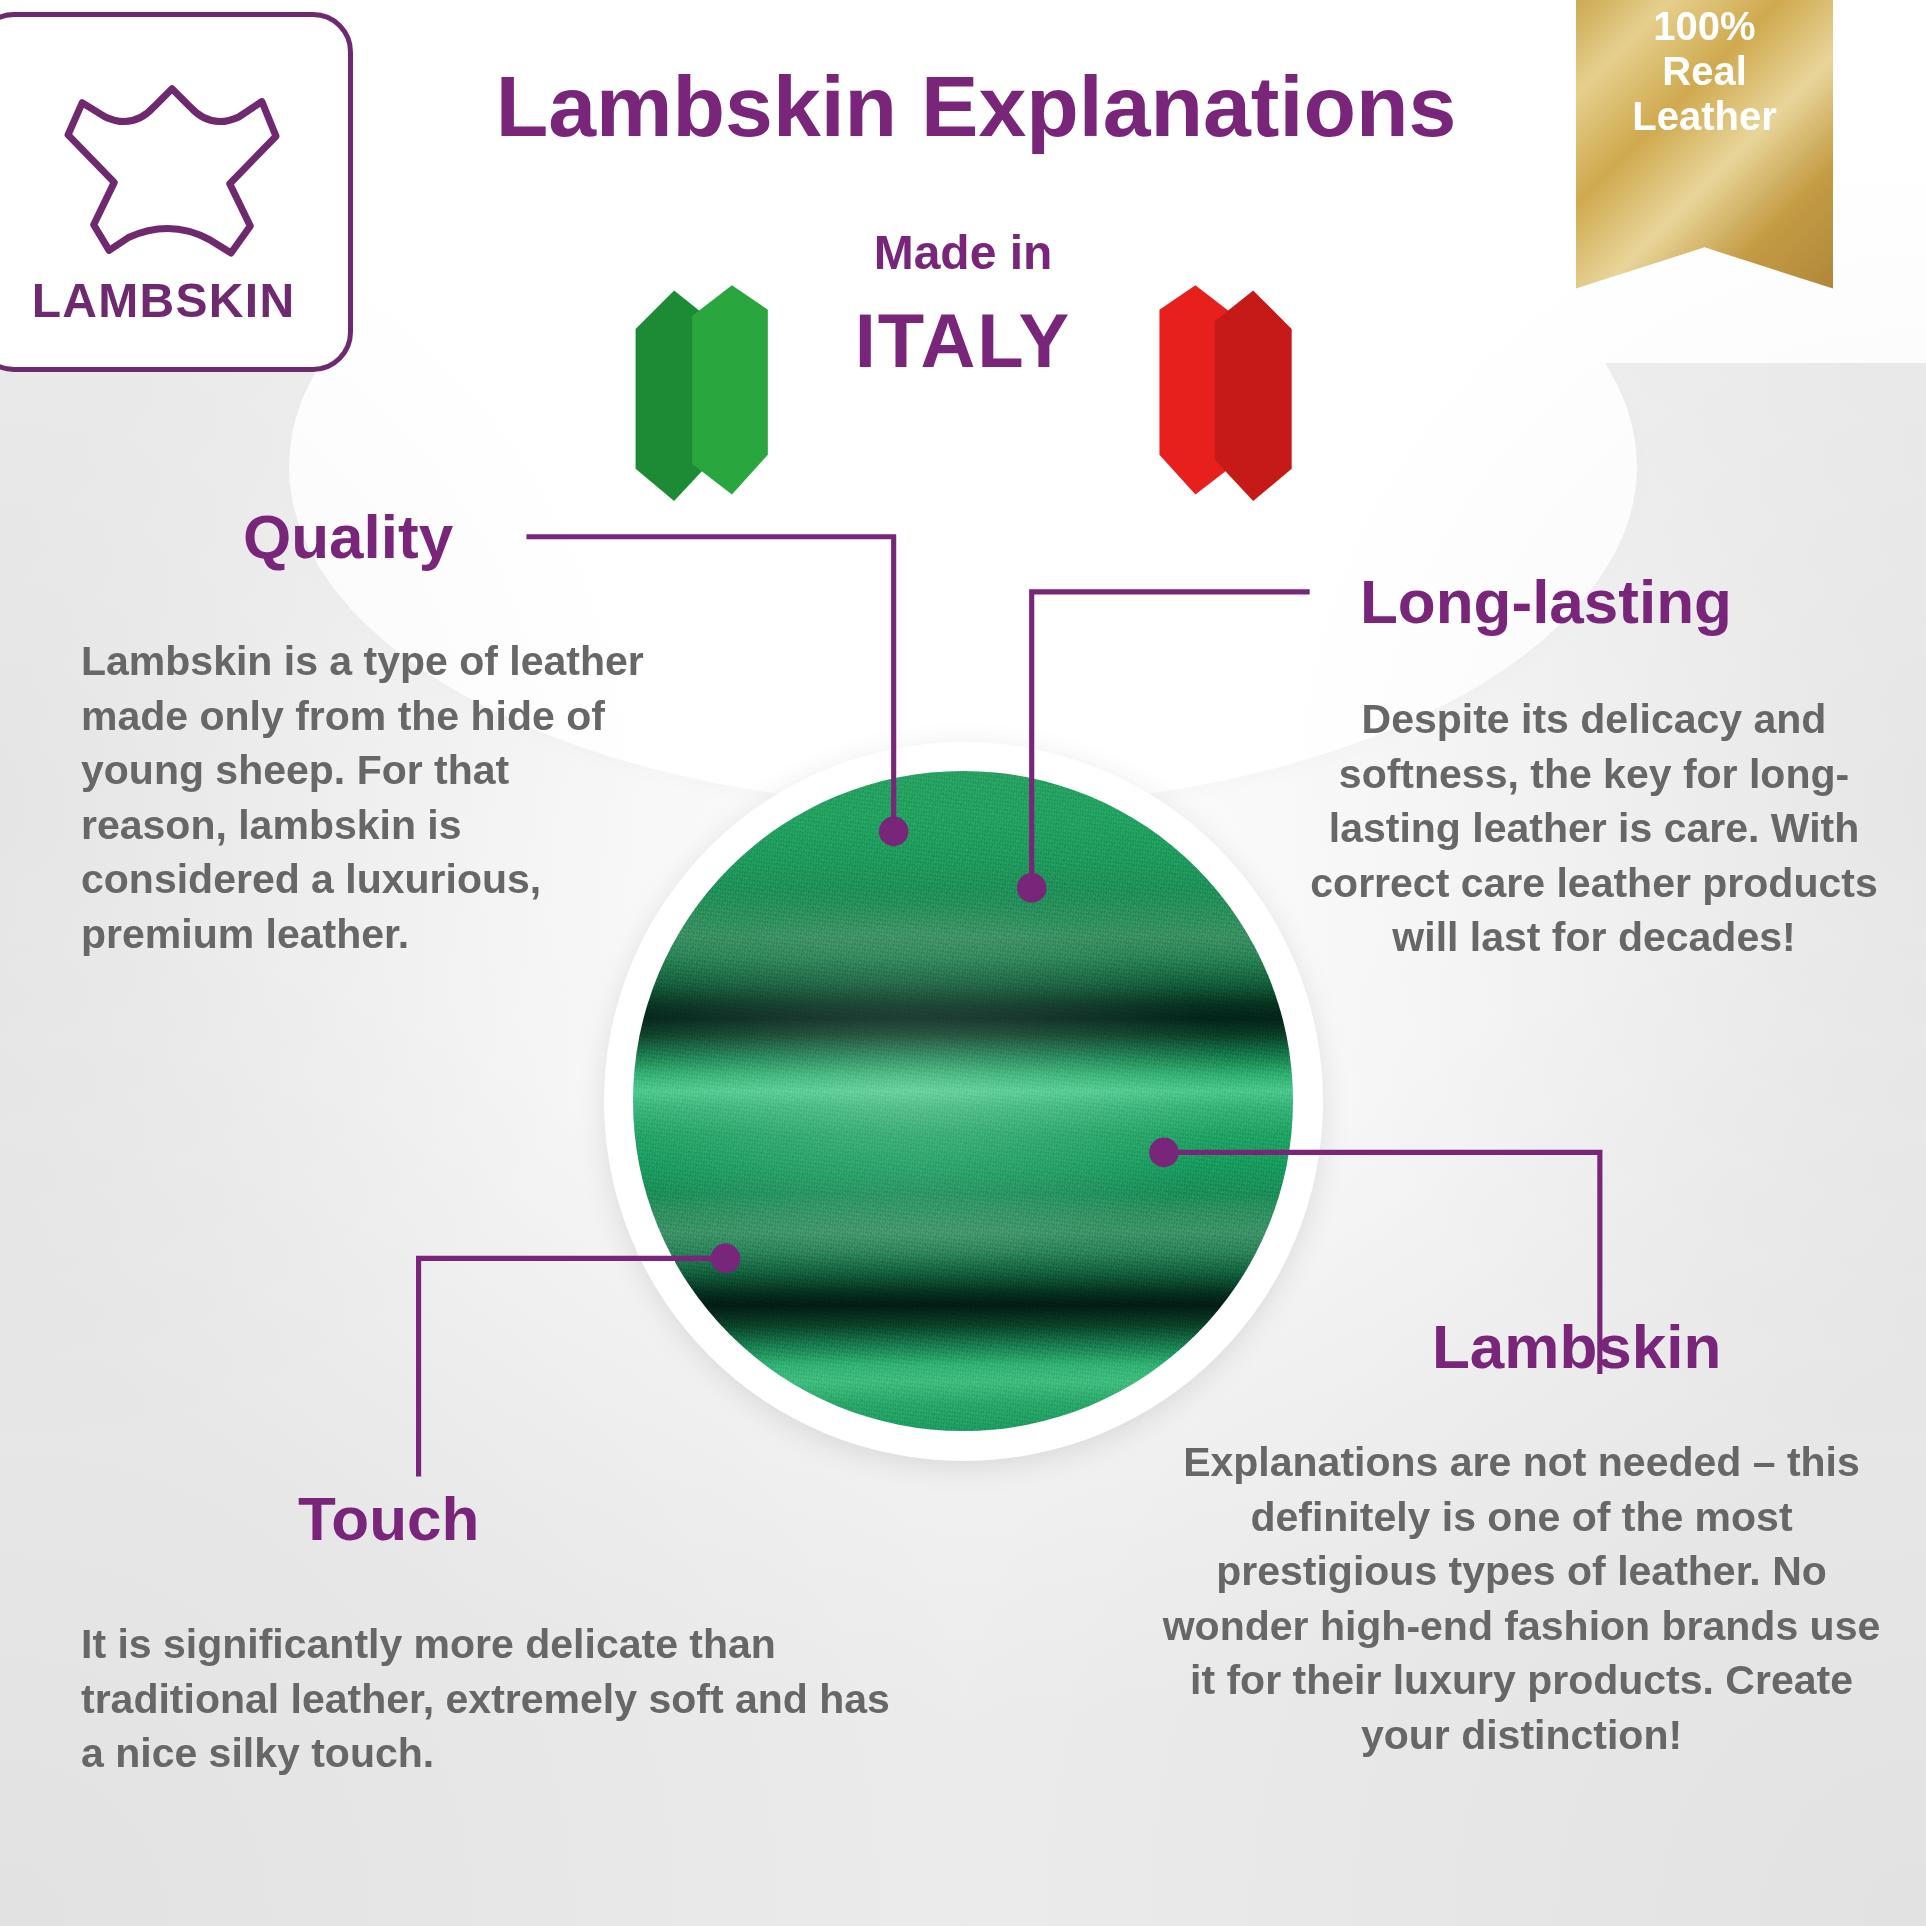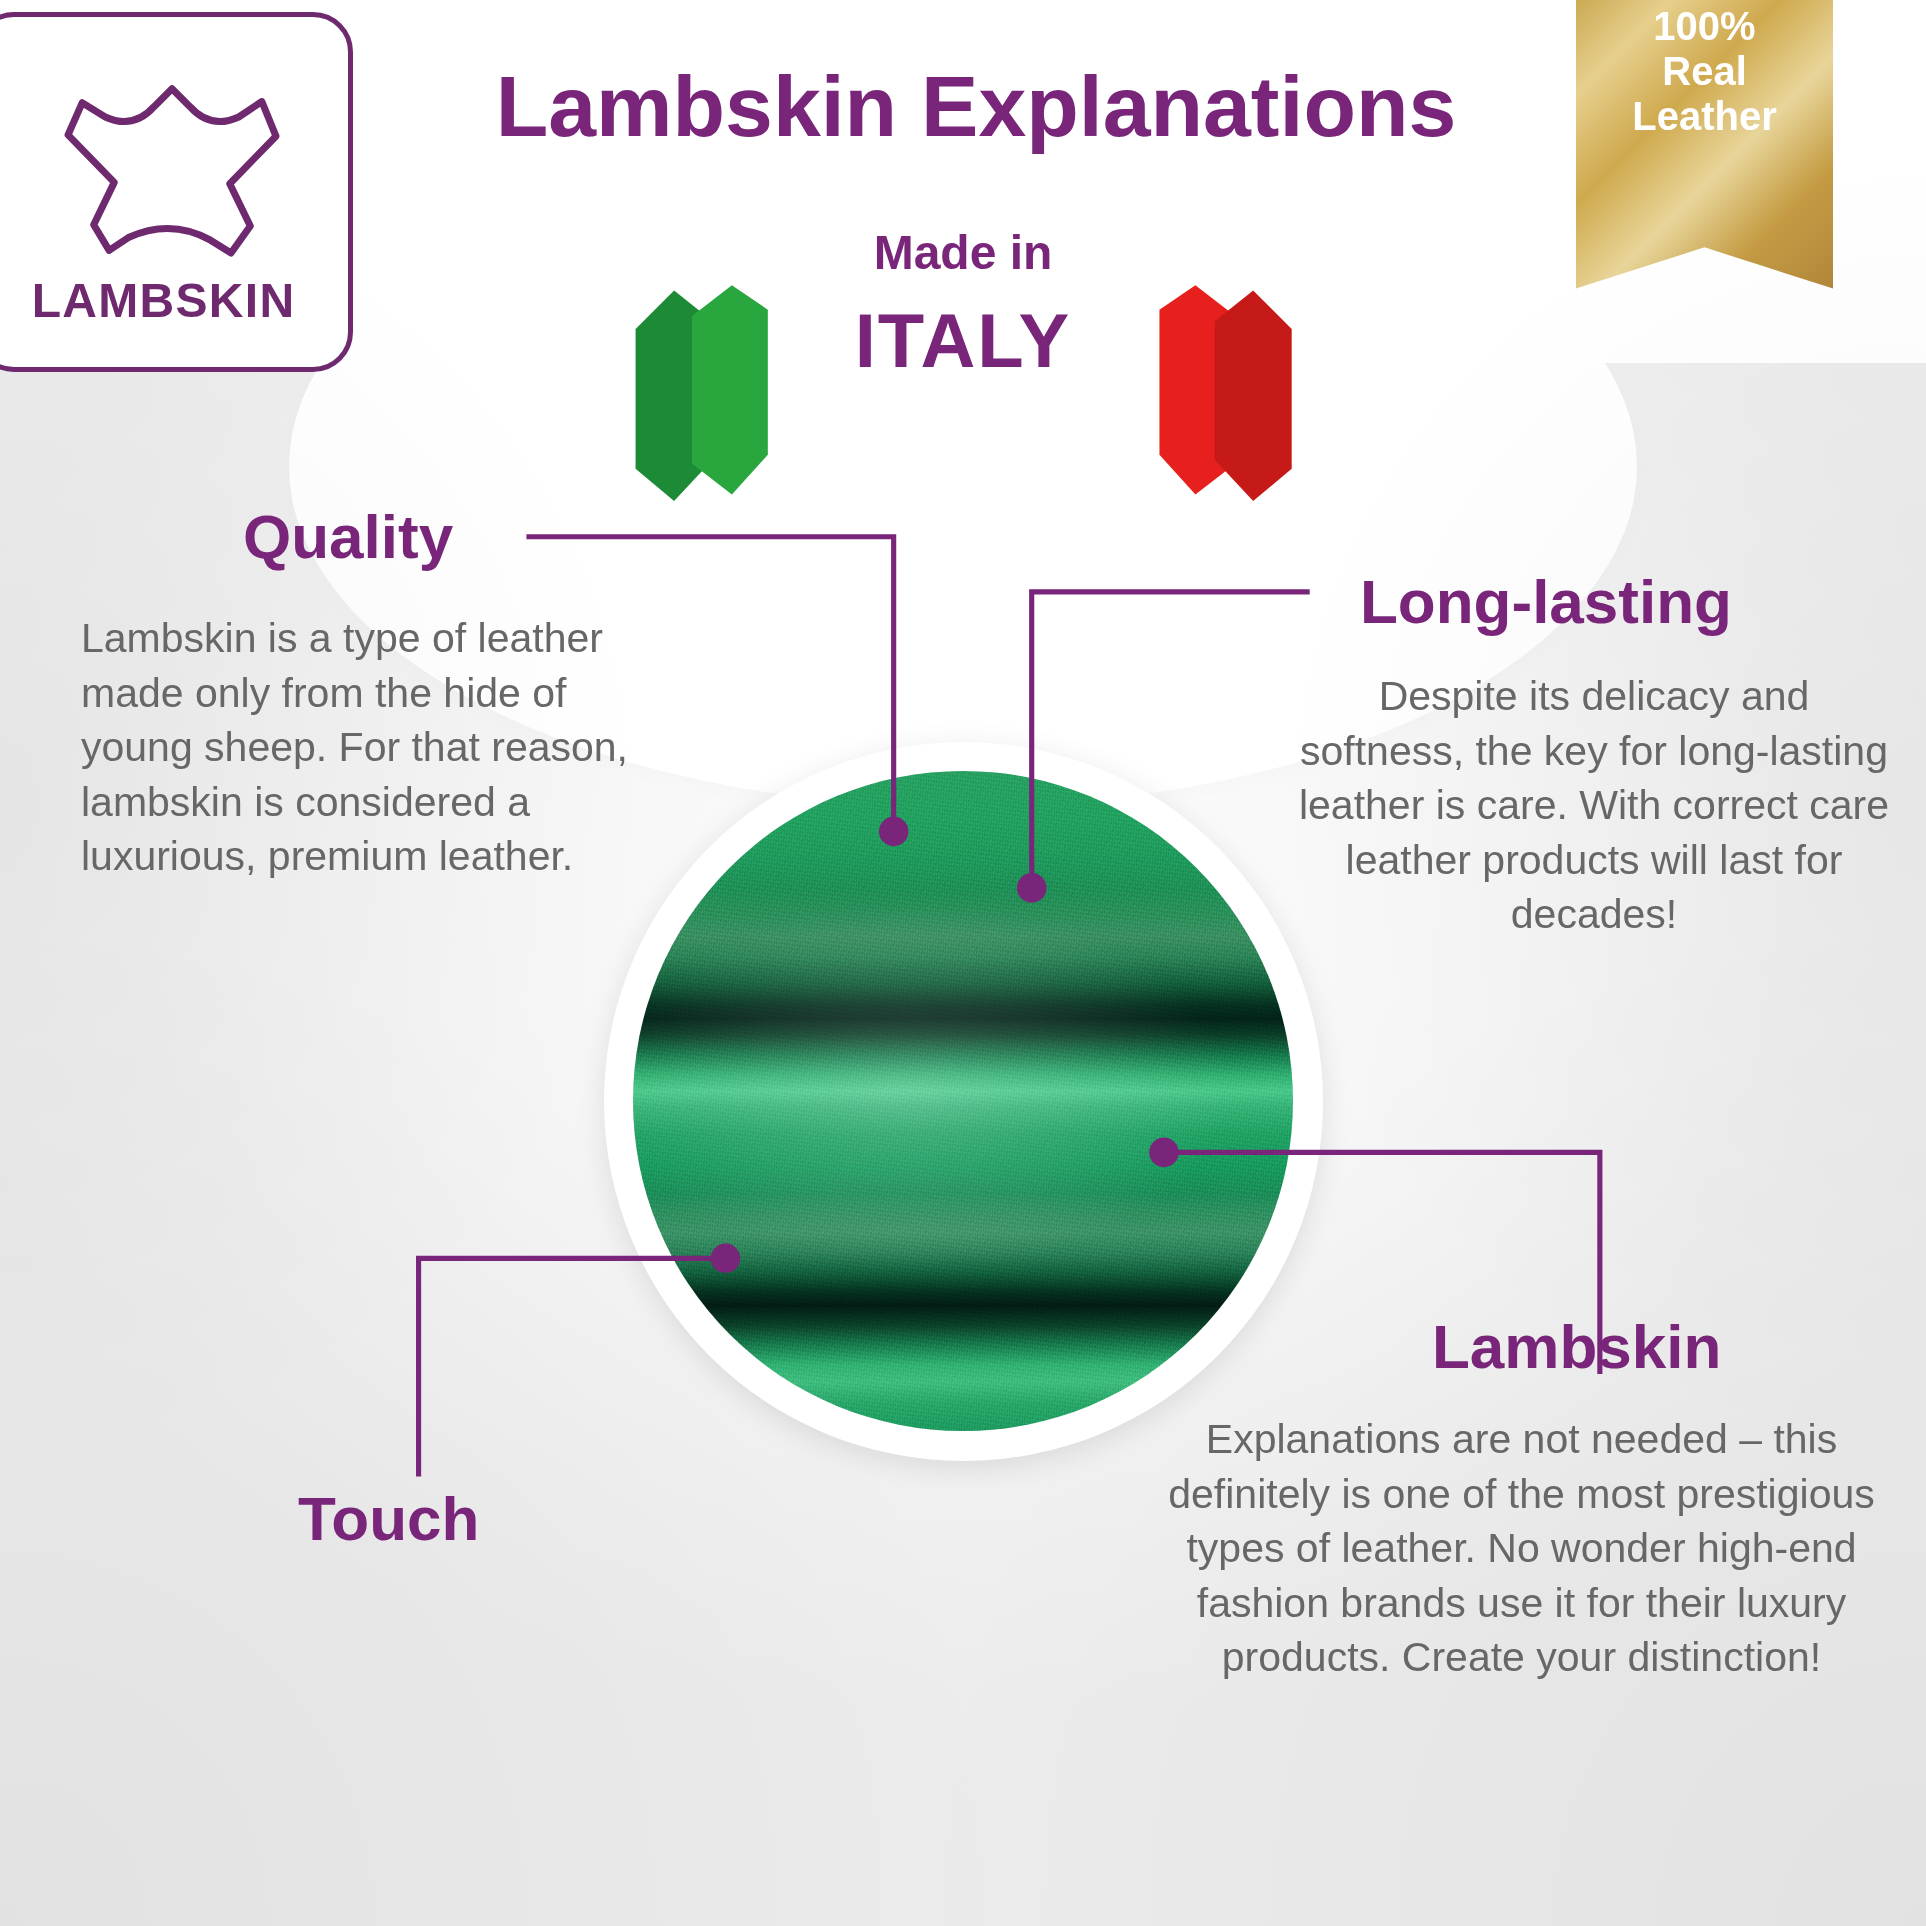--- a/index.html
+++ b/index.html
@@ -128,21 +128,21 @@
   .photo-sheen{
      position:absolute;inset:0;
      background:radial-gradient(ellipse 70% 40% at 42% 48%, rgba(255,255,255,.18) 0%, rgba(255,255,255,0) 70%);
   }
 
   
   .conn{position:absolute;left:0;top:0;width:1926px;height:1926px;pointer-events:none;}
 
   
   .callout-title{position:absolute;color:#78257a;font-size:62px;font-weight:700;line-height:1;white-space:nowrap;}
-  .callout-body{position:absolute;color:#676767;font-size:41px;font-weight:400;line-height:1.33;}
+  .callout-body{position:absolute;color:#676767;font-size:41px;font-weight:700;line-height:1.33;margin-top:23px;}
 
   #t-quality{left:243px;top:506px;}
   #b-quality{left:81px;top:611px;width:578px;text-align:left;}
 
   #t-long{left:1360px;top:571px;}
   #b-long{left:1294px;top:669px;width:600px;text-align:center;}
 
   #t-prestige{left:1432px;top:1316px;}
   #b-prestige{left:1149px;top:1412px;width:745px;text-align:center;}
 
@@ -214,15 +214,16 @@
   <div class="callout-title" id="t-quality">Quality</div>
   <div class="callout-body" id="b-quality">Lambskin is a type of leather made only from the hide of young sheep. For that reason, lambskin is considered a luxurious, premium leather.</div>
 
   <div class="callout-title" id="t-long">Long-lasting</div>
   <div class="callout-body" id="b-long">Despite its delicacy and softness, the key for long-lasting leather is care. With correct care leather products will last for decades!</div>
 
   <div class="callout-title" id="t-prestige">Lambskin</div>
   <div class="callout-body" id="b-prestige">Explanations are not needed – this definitely is one of the most prestigious types of leather. No wonder high-end fashion brands use it for their luxury products. Create your distinction!</div>
 
   <div class="callout-title" id="t-touch">Touch</div>
+  <div class="callout-body" id="b-touch">It is significantly more delicate than traditional leather, extremely soft and has a nice silky touch.</div>
 
 </div>
 
 
 </body></html>

